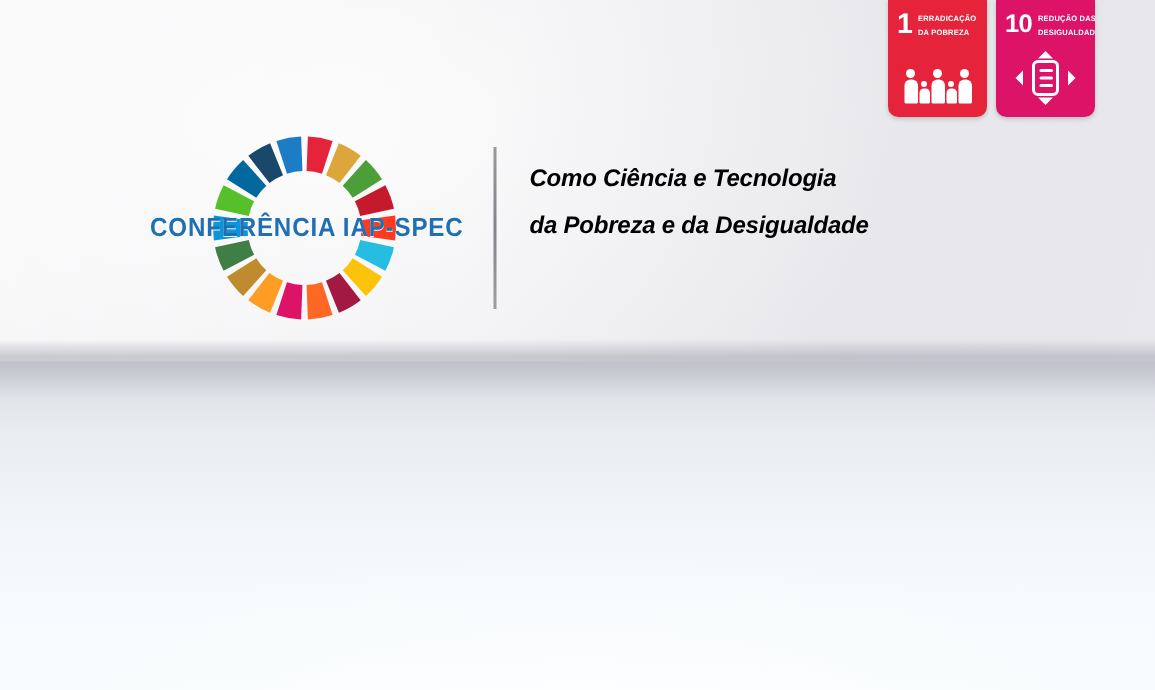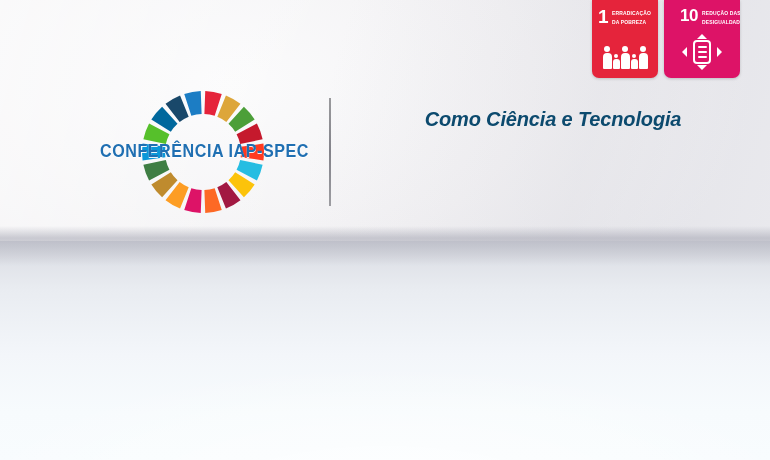--- a/index.html
+++ b/index.html
@@ -99,22 +99,22 @@
 
   
   .divider{
     position:absolute;left:329px;top:98px;width:2px;height:108px;
     background:linear-gradient(to bottom,#9a9a9d 0%, #83838a 50%, #9d9da2 100%);
   }
 
   
   .headline{
     position:absolute;left:353px;top:104px;width:400px;
-    color:#0c4a6e;font-weight:bold;font-style:italic;
-    font-size:20px;line-height:31px;letter-spacing:-0.15px;text-align:center;
+    color:#000000;font-weight:bold;font-style:italic;
+    font-size:16px;line-height:31px;letter-spacing:-0.15px;
   }
   .headline .ln{display:block;white-space:nowrap;}
 </style>
 </head>
 <body>
 
 <div id="stage">
 
   <div class="bg-top"></div>
   <div class="bg-top-sheen"></div>
@@ -151,21 +151,21 @@
               <div class="body"></div>
             </div>
           <div class="fig ad">
               <div class="head"></div>
               <div class="body"></div>
             </div>
         </div>
       </div>
     </div>
 
-    <div class="sdg-tile sdg-10" style="background:#dd1367;padding-left:10px;">
+    <div class="sdg-tile sdg-10" style="background:#dd1367;">
       <div class="sdg-head">
         <div class="sdg-num">10</div>
         <div>
           <div class="sdg-txt">REDUÇÃO DAS</div>
           <div class="sdg-txt">DESIGUALDADES</div>
         </div>
       </div>
       <div class="sdg-art">
         <div class="eq-wrap">
           <div class="tri up"></div>
@@ -207,15 +207,16 @@
         </g>
     </svg>
   </div>
 
   <div class="wordmark">CONFERÊNCIA IAP-SPEC</div>
 
   <div class="divider"></div>
 
   <div class="headline">
     <span class="ln">Como Ciência e Tecnologia</span>
+    <span class="ln">da Pobreza e da Desigualdade</span>
   </div>
 
 </div>
 
 </body></html>

